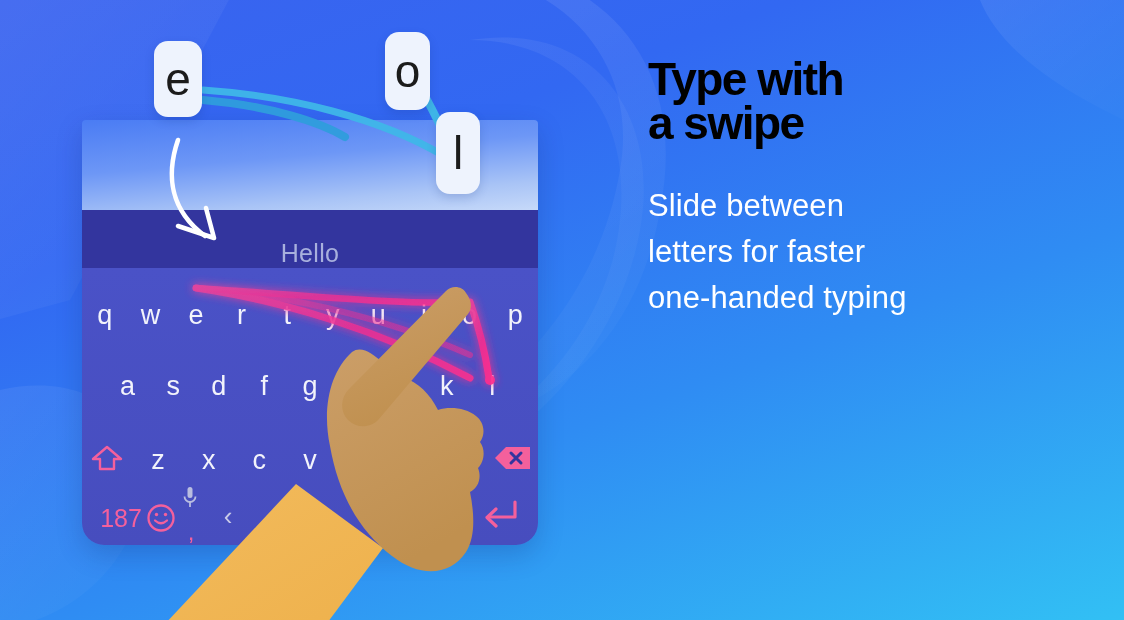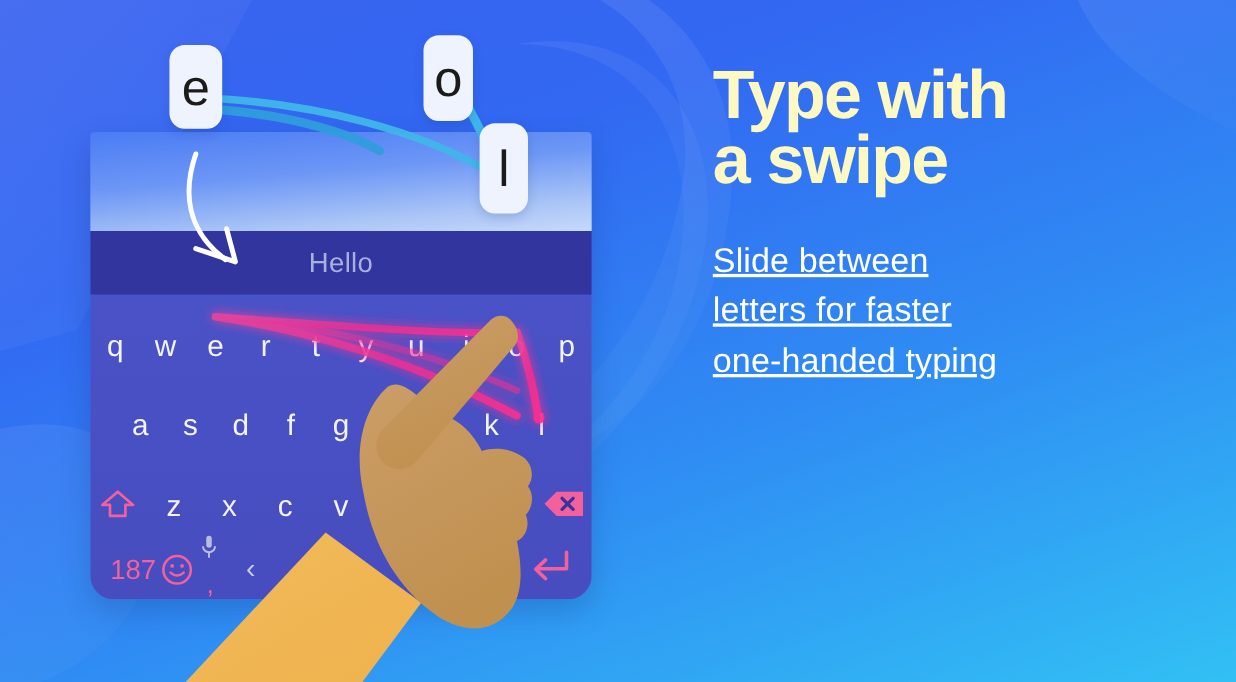--- a/index.html
+++ b/index.html
@@ -10,36 +10,36 @@
   }
   #stage{position:relative;width:1124px;height:620px;overflow:hidden;}
 
   
   .bg{position:absolute;inset:0;
       background:linear-gradient(160deg,#3a63ef 0%,#3268f2 28%,#2f8cf3 62%,#32c0f4 100%);}
 
   
   .copy{position:absolute;left:648px;top:58px;width:440px;}
   .headline{
-    color:#fef9c3;font-size:62px;line-height:0.95;font-weight:bold;
+    color:#000000;font-size:46px;line-height:0.95;font-weight:bold;
     letter-spacing:-1.5px;margin:0;white-space:pre-line;
   }
   .subcopy{
     color:#ffffff;font-size:31px;line-height:1.47;font-weight:normal;
-    margin:0;padding-top:38px;white-space:pre-line;letter-spacing:0.1px;text-decoration:underline;
+    margin:0;padding-top:38px;white-space:pre-line;letter-spacing:0.1px;
   }
 
   
   .panel{position:absolute;left:82px;top:120px;width:456px;height:425px;
          border-radius:4px 4px 22px 22px;overflow:hidden;
          box-shadow:0 10px 26px rgba(18,40,110,.22);}
   .panel-top{position:absolute;left:0;top:0;width:100%;height:90px;
     background:linear-gradient(175deg,#4a7cf4 0%,#6d97f6 42%,#a9c4f6 78%,#c6d9f9 100%);}
   .sugg-bar{position:absolute;left:0;top:90px;width:100%;height:58px;
-    background:#33359e;display:flex;align-items:center;justify-content:center;}
+    background:#33359e;display:flex;align-items:flex-end;justify-content:center;}
   .sugg-text{color:#a8b0dd;font-size:25px;letter-spacing:0.3px;}
   .kb{position:absolute;left:0;top:148px;width:100%;height:277px;
       background:linear-gradient(180deg,#4a52c7 0%,#474dbe 100%);}
 
   .krow{position:absolute;left:0;width:100%;display:flex;align-items:center;}
   .krow.r1{top:34px;}
   .krow.r2{top:105px;}
   .krow.r3{top:176px;}
   .key{flex:1 1 0;text-align:center;color:#f2f3fb;font-size:27px;line-height:1;
        user-select:none;}

